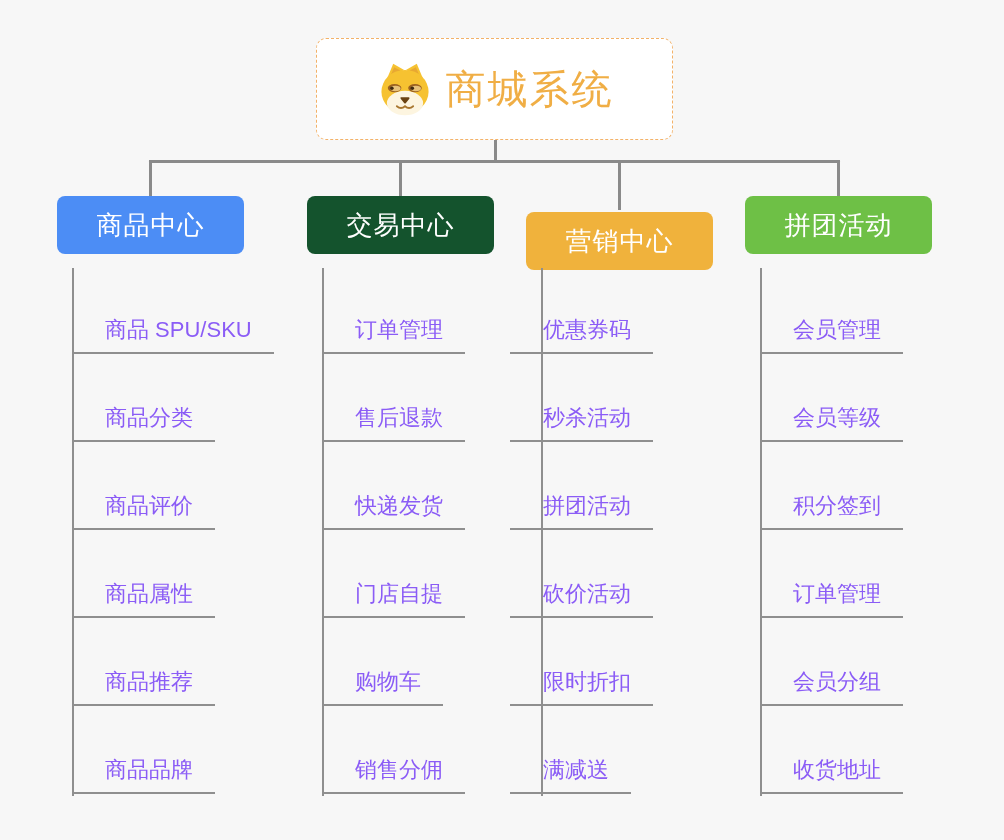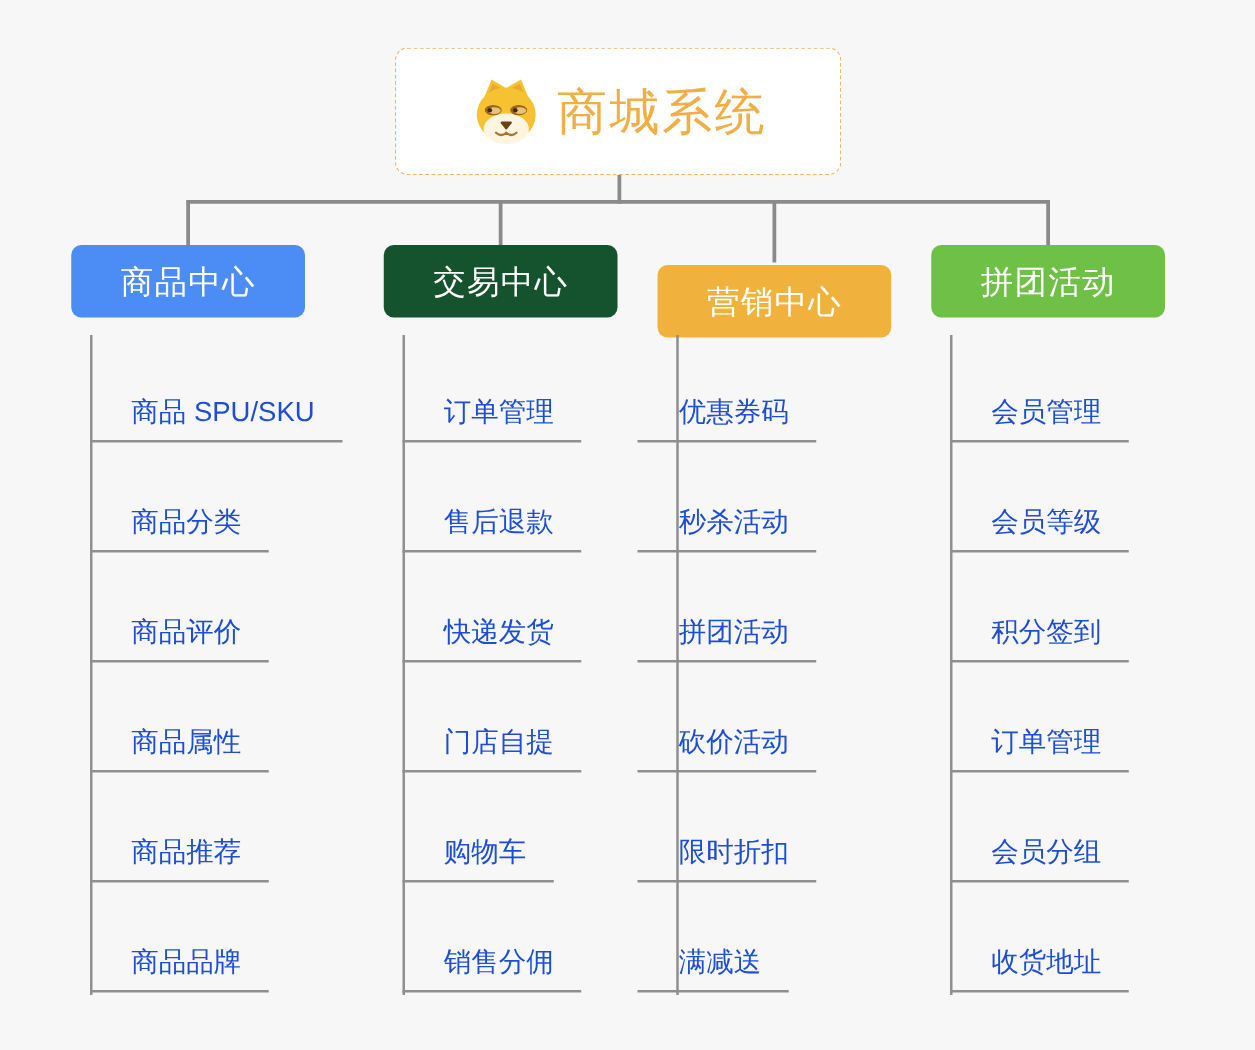--- a/index.html
+++ b/index.html
@@ -90,21 +90,21 @@
   .col-4 { left: 760px; }
 
   .leaf {
     height: 88px;
     width: max-content;
     border-bottom: 2px solid #8f8f8f;
     display: flex;
     align-items: flex-end;
     padding: 0 22px 7px 33px;
     font-size: 22px;
-    color: #1d4ed8;
+    color: #8b5cf6;
     white-space: nowrap;
   }
   .leaf:first-child { height: 86px; }
 </style>
 </head>
 <body>
 
 <div id="stage">
 
   <div class="conn v root-stub"></div>

